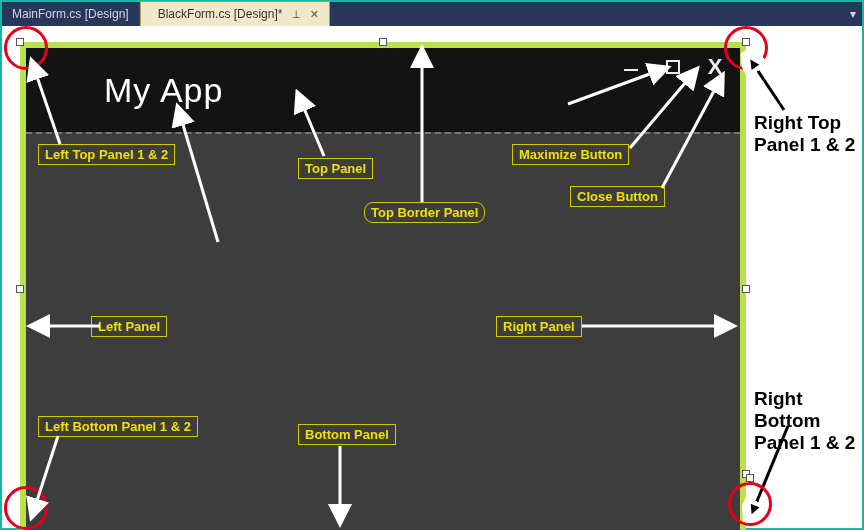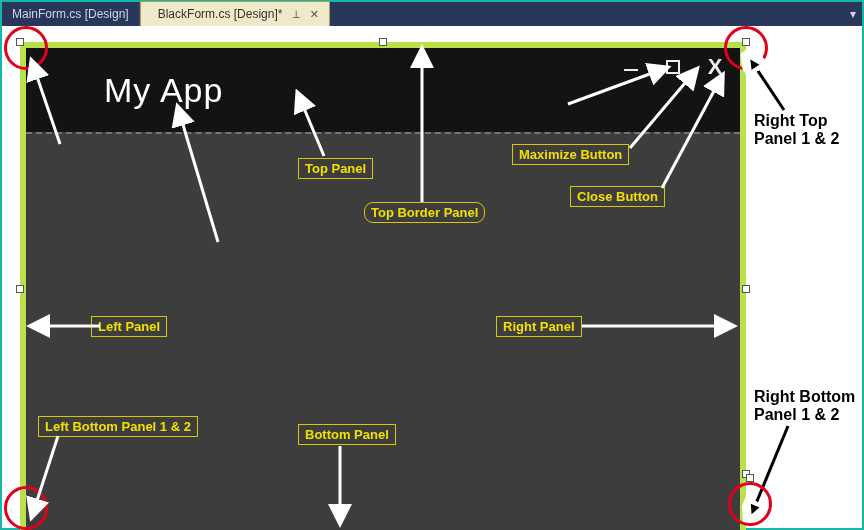--- a/index.html
+++ b/index.html
@@ -41,21 +41,21 @@
   .win-buttons { position:absolute; top:8px; right:14px; display:flex; gap:20px; align-items:center; color:#eee; }
   .win-btn { width:22px; height:22px; display:flex; align-items:center; justify-content:center; font-size:18px; font-weight:bold; font-family: "Segoe UI Symbol", sans-serif; }
   .win-min  svg, .win-max svg { stroke:#eee; stroke-width:2; fill:none;}
   .win-close { font-size:22px; font-family:Arial; font-weight:bold; }
 
   
   .handle { position:absolute; width:8px; height:8px; background:#fff; border:1px solid #555; }
 
   
   .ann { position:absolute; border:1.5px solid #d8c800; background:rgba(0,0,0,0); color:#f0e000; font-size:13px; font-weight:bold; padding:2px 6px; white-space:nowrap; }
-  .side-ann { position:absolute; color:#000; font-size:16px; font-weight:bold; white-space:normal; width:110px; }
+  .side-ann { position:absolute; color:#000; font-size:19px; font-weight:bold; white-space:normal; width:110px; }
 
   
   svg.arrow { position:absolute; overflow:visible; pointer-events:none; }
   svg.arrow line, svg.arrow path { stroke:#fff; stroke-width:3; fill:none; }
   svg.arrow .head { fill:#fff; stroke:none; }
   svg.arrow.black line, svg.arrow.black path { stroke:#000; }
 
   
   .red-circle { position:absolute; width:44px; height:44px; border:3px solid #e2001a; border-radius:50%; background:transparent; }
 
@@ -114,20 +114,21 @@
       <div class="handle" style="left:740px; top:12px;"></div>
       <div class="handle" style="left:14px; top:259px;"></div>
       <div class="handle" style="left:740px; top:259px;"></div>
       <div class="handle" style="left:740px; top:444px;"></div>
       <div class="handle" style="left:744px; top:448px;"></div>
 
       <div class="red-circle" style="left:2px;  top:0px;"></div>
       <div class="red-circle" style="left:722px;top:0px;"></div>
       <div class="red-circle" style="left:2px;  top:460px;"></div>
 
+      <div class="ann" style="left:36px;  top:118px;">Left Top Panel 1 &amp; 2</div>
       <div class="ann" style="left:296px; top:132px;">Top Panel</div>
       <div class="ann" style="left:362px; top:176px;border-radius:9px;">Top Border Panel</div>
       <div class="ann" style="left:510px; top:118px;">Maximize Button</div>
       <div class="ann" style="left:568px; top:160px;">Close Button</div>
       <div class="ann" style="left:89px; top:290px;">Left Panel</div>
       <div class="ann" style="left:494px; top:290px;">Right Panel</div>
       <div class="ann" style="left:36px;  top:390px;text-align:right;">Left Bottom Panel 1 &amp; 2</div>
       <div class="ann" style="left:296px; top:398px;">Bottom Panel</div>
 
       <div class="side-ann" style="left:752px; top:86px;">Right Top Panel 1 &amp; 2</div>

